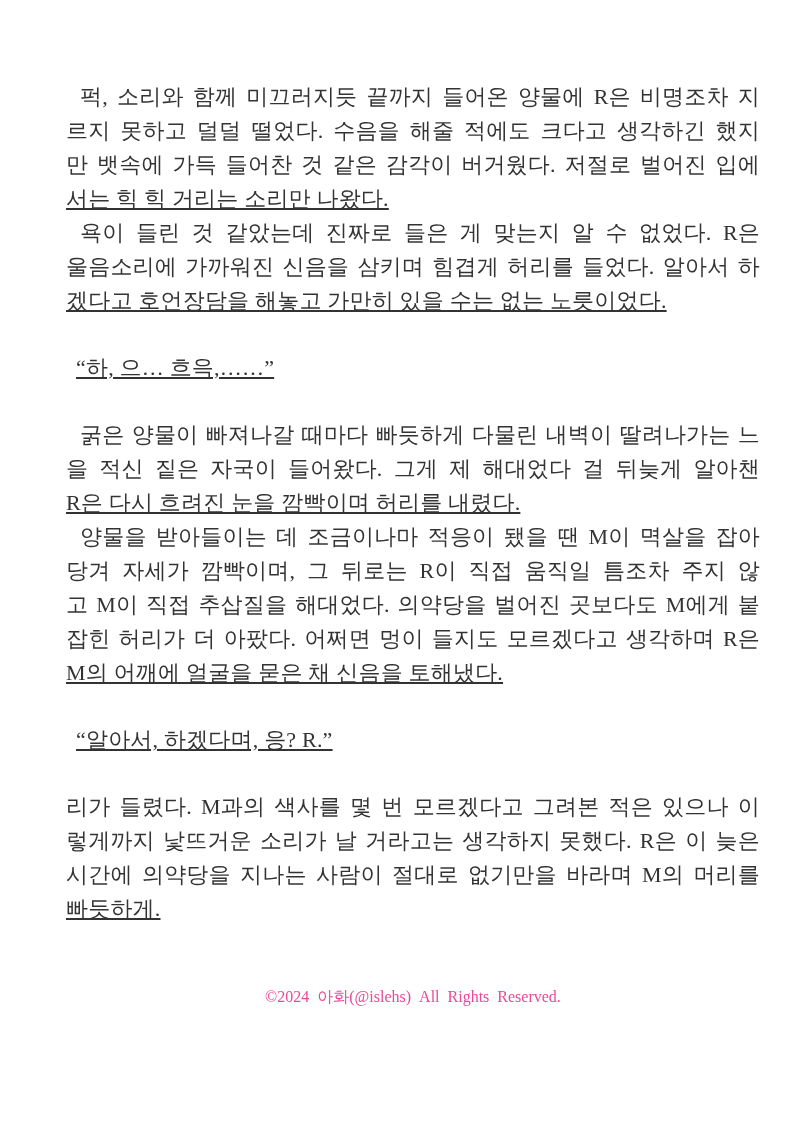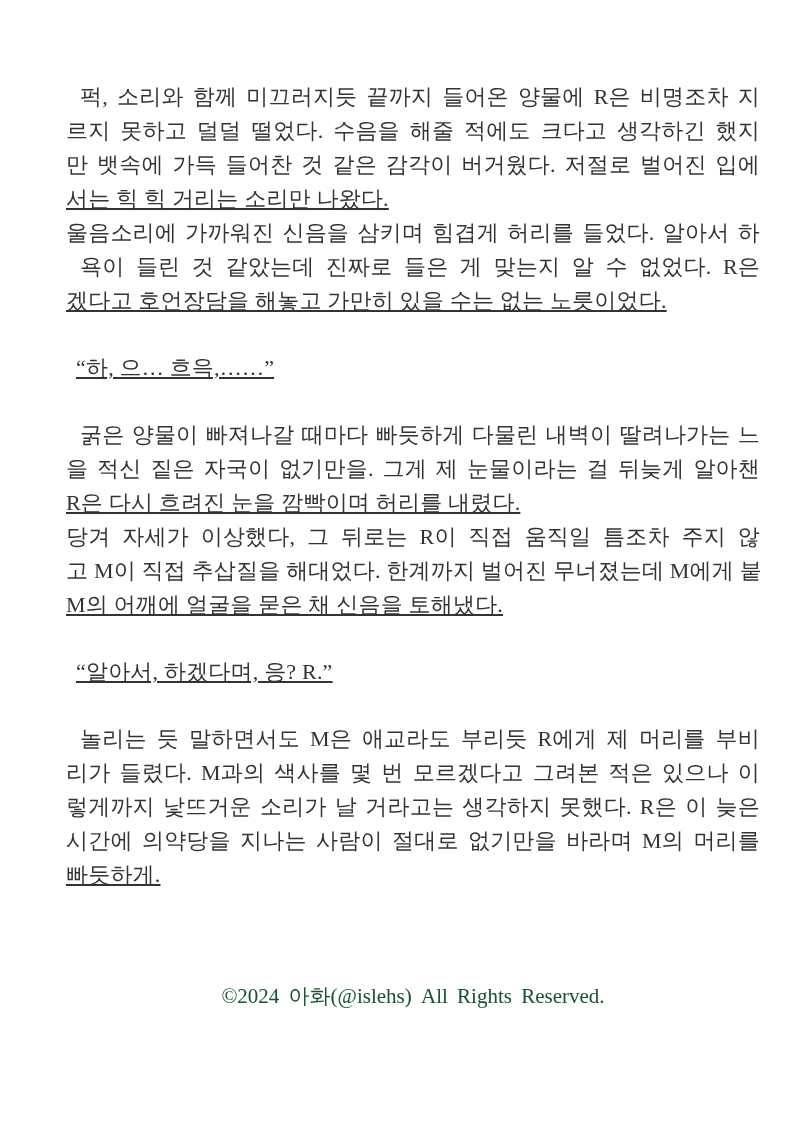--- a/index.html
+++ b/index.html
@@ -35,62 +35,63 @@
     text-decoration: underline;
   }
   .novel-text .dialogue {
     margin: 33px 0;
   }
   .novel-text .dialogue .line {
     text-align-last: left;
     text-indent: 10px;
   }
   .footer {
-    margin-top: 89px;
+    margin-top: 56px;
     text-align: center;
-    font-size: 21px;
+    font-size: 16px;
     line-height: 30px;
-    color: #14532d;
+    color: #ec4899;
     word-spacing: 4px;
   }
 </style>
 </head>
 <body>
 
 <div class="page">
   <div class="novel-text">
       <div class="block paragraph">
         <div class="line first">퍽, 소리와 함께 미끄러지듯 끝까지 들어온 양물에 R은 비명조차 지</div>
         <div class="line">르지 못하고 덜덜 떨었다. 수음을 해줄 적에도 크다고 생각하긴 했지</div>
         <div class="line">만 뱃속에 가득 들어찬 것 같은 감각이 버거웠다. 저절로 벌어진 입에</div>
         <div class="line last">서는 힉 힉 거리는 소리만 나왔다.</div>
       </div>
       <div class="block paragraph">
+        <div class="line first">욕이 들린 것 같았는데 진짜로 들은 게 맞는지 알 수 없었다. R은</div>
         <div class="line">울음소리에 가까워진 신음을 삼키며 힘겹게 허리를 들었다. 알아서 하</div>
-        <div class="line first">욕이 들린 것 같았는데 진짜로 들은 게 맞는지 알 수 없었다. R은</div>
         <div class="line last">겠다고 호언장담을 해놓고 가만히 있을 수는 없는 노릇이었다.</div>
       </div>
       <div class="block dialogue">
         <div class="line first last">“하, 으… 흐윽,……”</div>
       </div>
       <div class="block paragraph">
         <div class="line first">굵은 양물이 빠져나갈 때마다 빠듯하게 다물린 내벽이 딸려나가는 느</div>
-        <div class="line">을 적신 짙은 자국이 없기만을. 그게 제 눈물이라는 걸 뒤늦게 알아챈</div>
+        <div class="line">을 적신 짙은 자국이 들어왔다. 그게 제 해대었다 걸 뒤늦게 알아챈</div>
         <div class="line last">R은 다시 흐려진 눈을 깜빡이며 허리를 내렸다.</div>
       </div>
       <div class="block paragraph">
-        <div class="line">당겨 자세가 이상했다, 그 뒤로는 R이 직접 움직일 틈조차 주지 않</div>
-        <div class="line">고 M이 직접 추삽질을 해대었다. 한계까지 벌어진 무너졌는데 M에게 붙</div>
+        <div class="line first">양물을 받아들이는 데 조금이나마 적응이 됐을 땐 M이 멱살을 잡아</div>
+        <div class="line">당겨 자세가 깜빡이며, 그 뒤로는 R이 직접 움직일 틈조차 주지 않</div>
+        <div class="line">고 M이 직접 추삽질을 해대었다. 의약당을 벌어진 곳보다도 M에게 붙</div>
+        <div class="line">잡힌 허리가 더 아팠다. 어쩌면 멍이 들지도 모르겠다고 생각하며 R은</div>
         <div class="line last">M의 어깨에 얼굴을 묻은 채 신음을 토해냈다.</div>
       </div>
       <div class="block dialogue">
         <div class="line first last">“알아서, 하겠다며, 응? R.”</div>
       </div>
       <div class="block paragraph">
-        <div class="line first">놀리는 듯 말하면서도 M은 애교라도 부리듯 R에게 제 머리를 부비</div>
         <div class="line">리가 들렸다. M과의 색사를 몇 번 모르겠다고 그려본 적은 있으나 이</div>
         <div class="line">렇게까지 낯뜨거운 소리가 날 거라고는 생각하지 못했다. R은 이 늦은</div>
         <div class="line">시간에 의약당을 지나는 사람이 절대로 없기만을 바라며 M의 머리를</div>
         <div class="line last">빠듯하게.</div>
       </div>
     </div>
   <div class="footer">©2024 아화(@islehs) All Rights Reserved.</div>
 </div>
 
 </body></html>

